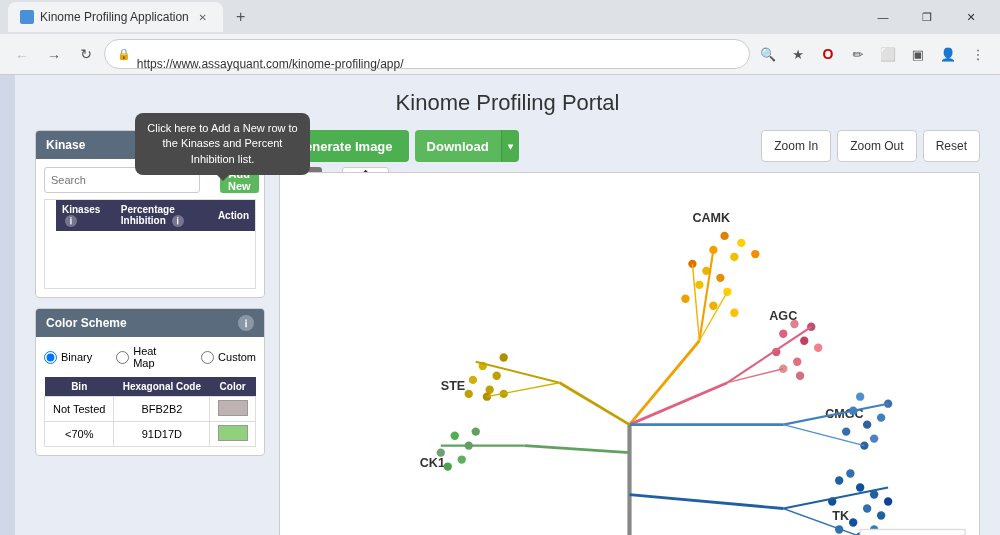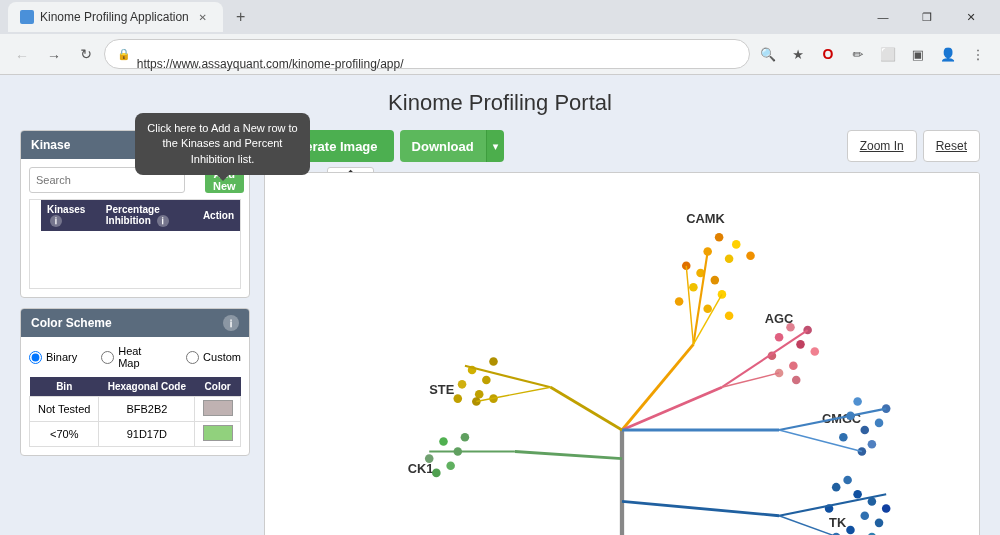--- a/index.html
+++ b/index.html
@@ -134,20 +134,21 @@
     }
 
     
     .app-container {
       background: #e8edf5;
       padding: 15px 20px;
       height: calc(535px - 74px);
       display: flex;
       flex-direction: column;
       align-items: center;
+      margin-left: 15px;
     }
     .app-title {
       font-size: 22px;
       font-weight: normal;
       color: #333;
       margin-bottom: 14px;
       text-align: center;
     }
     .app-body {
       display: flex;
@@ -377,21 +378,20 @@
     }
     .btn-secondary {
       background: white;
       color: #333;
       height: 32px;
       padding: 0 12px;
       border: 1px solid #ccc;
       border-radius: 4px;
       cursor: pointer;
       font-size: 12px;
-      text-decoration: underline;
     }
     .spacer { flex: 1; }
     .kinome-image-area {
       flex: 1;
       background: white;
       border: 1px solid #ccc;
       border-radius: 3px;
       display: flex;
       align-items: center;
       justify-content: center;
@@ -533,20 +533,21 @@
 
     <div class="right-panel">
       <div class="toolbar-row">
         <button class="btn-blue">Generate Image</button>
         <div style="display:flex;">
           <button class="btn-download">Download</button>
           <button class="btn-download-arrow">▾</button>
         </div>
         <div class="spacer"></div>
         <button class="btn-secondary">Zoom In</button>
+        <button class="btn-secondary">Zoom Out</button>
         <button class="btn-secondary">Reset</button>
       </div>
 
       <div class="kinome-image-area">
         <svg class="kinome-tree" viewBox="0 0 500 360" xmlns="http://www.w3.org/2000/svg">
 
           <rect width="500" height="360" fill="white"></rect>
 
           <line x1="250" y1="310" x2="250" y2="180" stroke="#888" stroke-width="3"></line>
 

